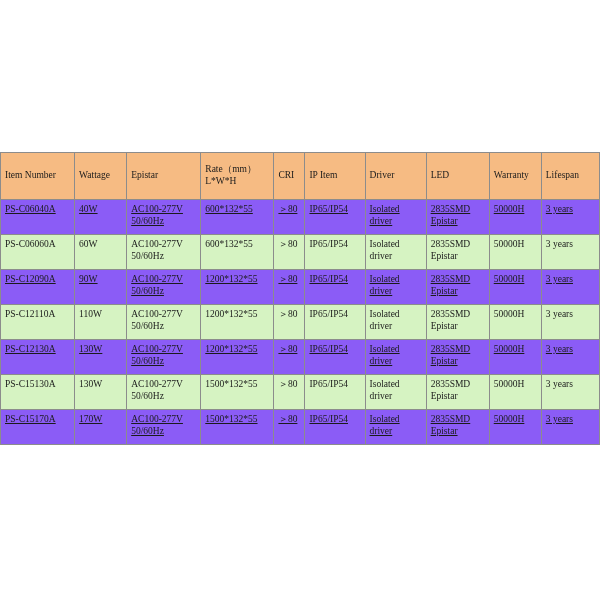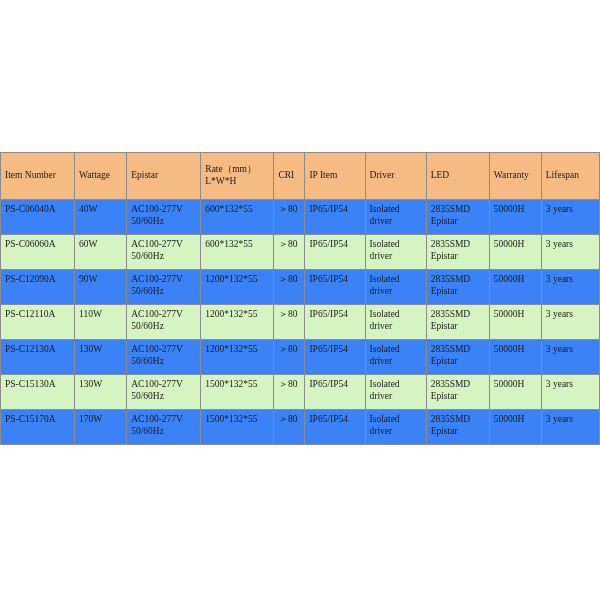--- a/index.html
+++ b/index.html
@@ -42,21 +42,22 @@
     text-align: left;
     overflow: hidden;
     white-space: normal;
   }
   table.spec thead th {
     background: #f6bb83;
     height: 38px;
     vertical-align: middle;
   }
   table.spec tbody tr.row-cyan td {
-    background: #3b82f6;
+    background: #8b5cf6;
+    text-decoration: underline;
   }
   table.spec tbody tr.row-green td {
     background: #d6f3c2;
     margin-top: 23px;
   }
   table.spec tbody td {
     height: 26px;
   }
   
   col.c-item      { width: 74px; }

